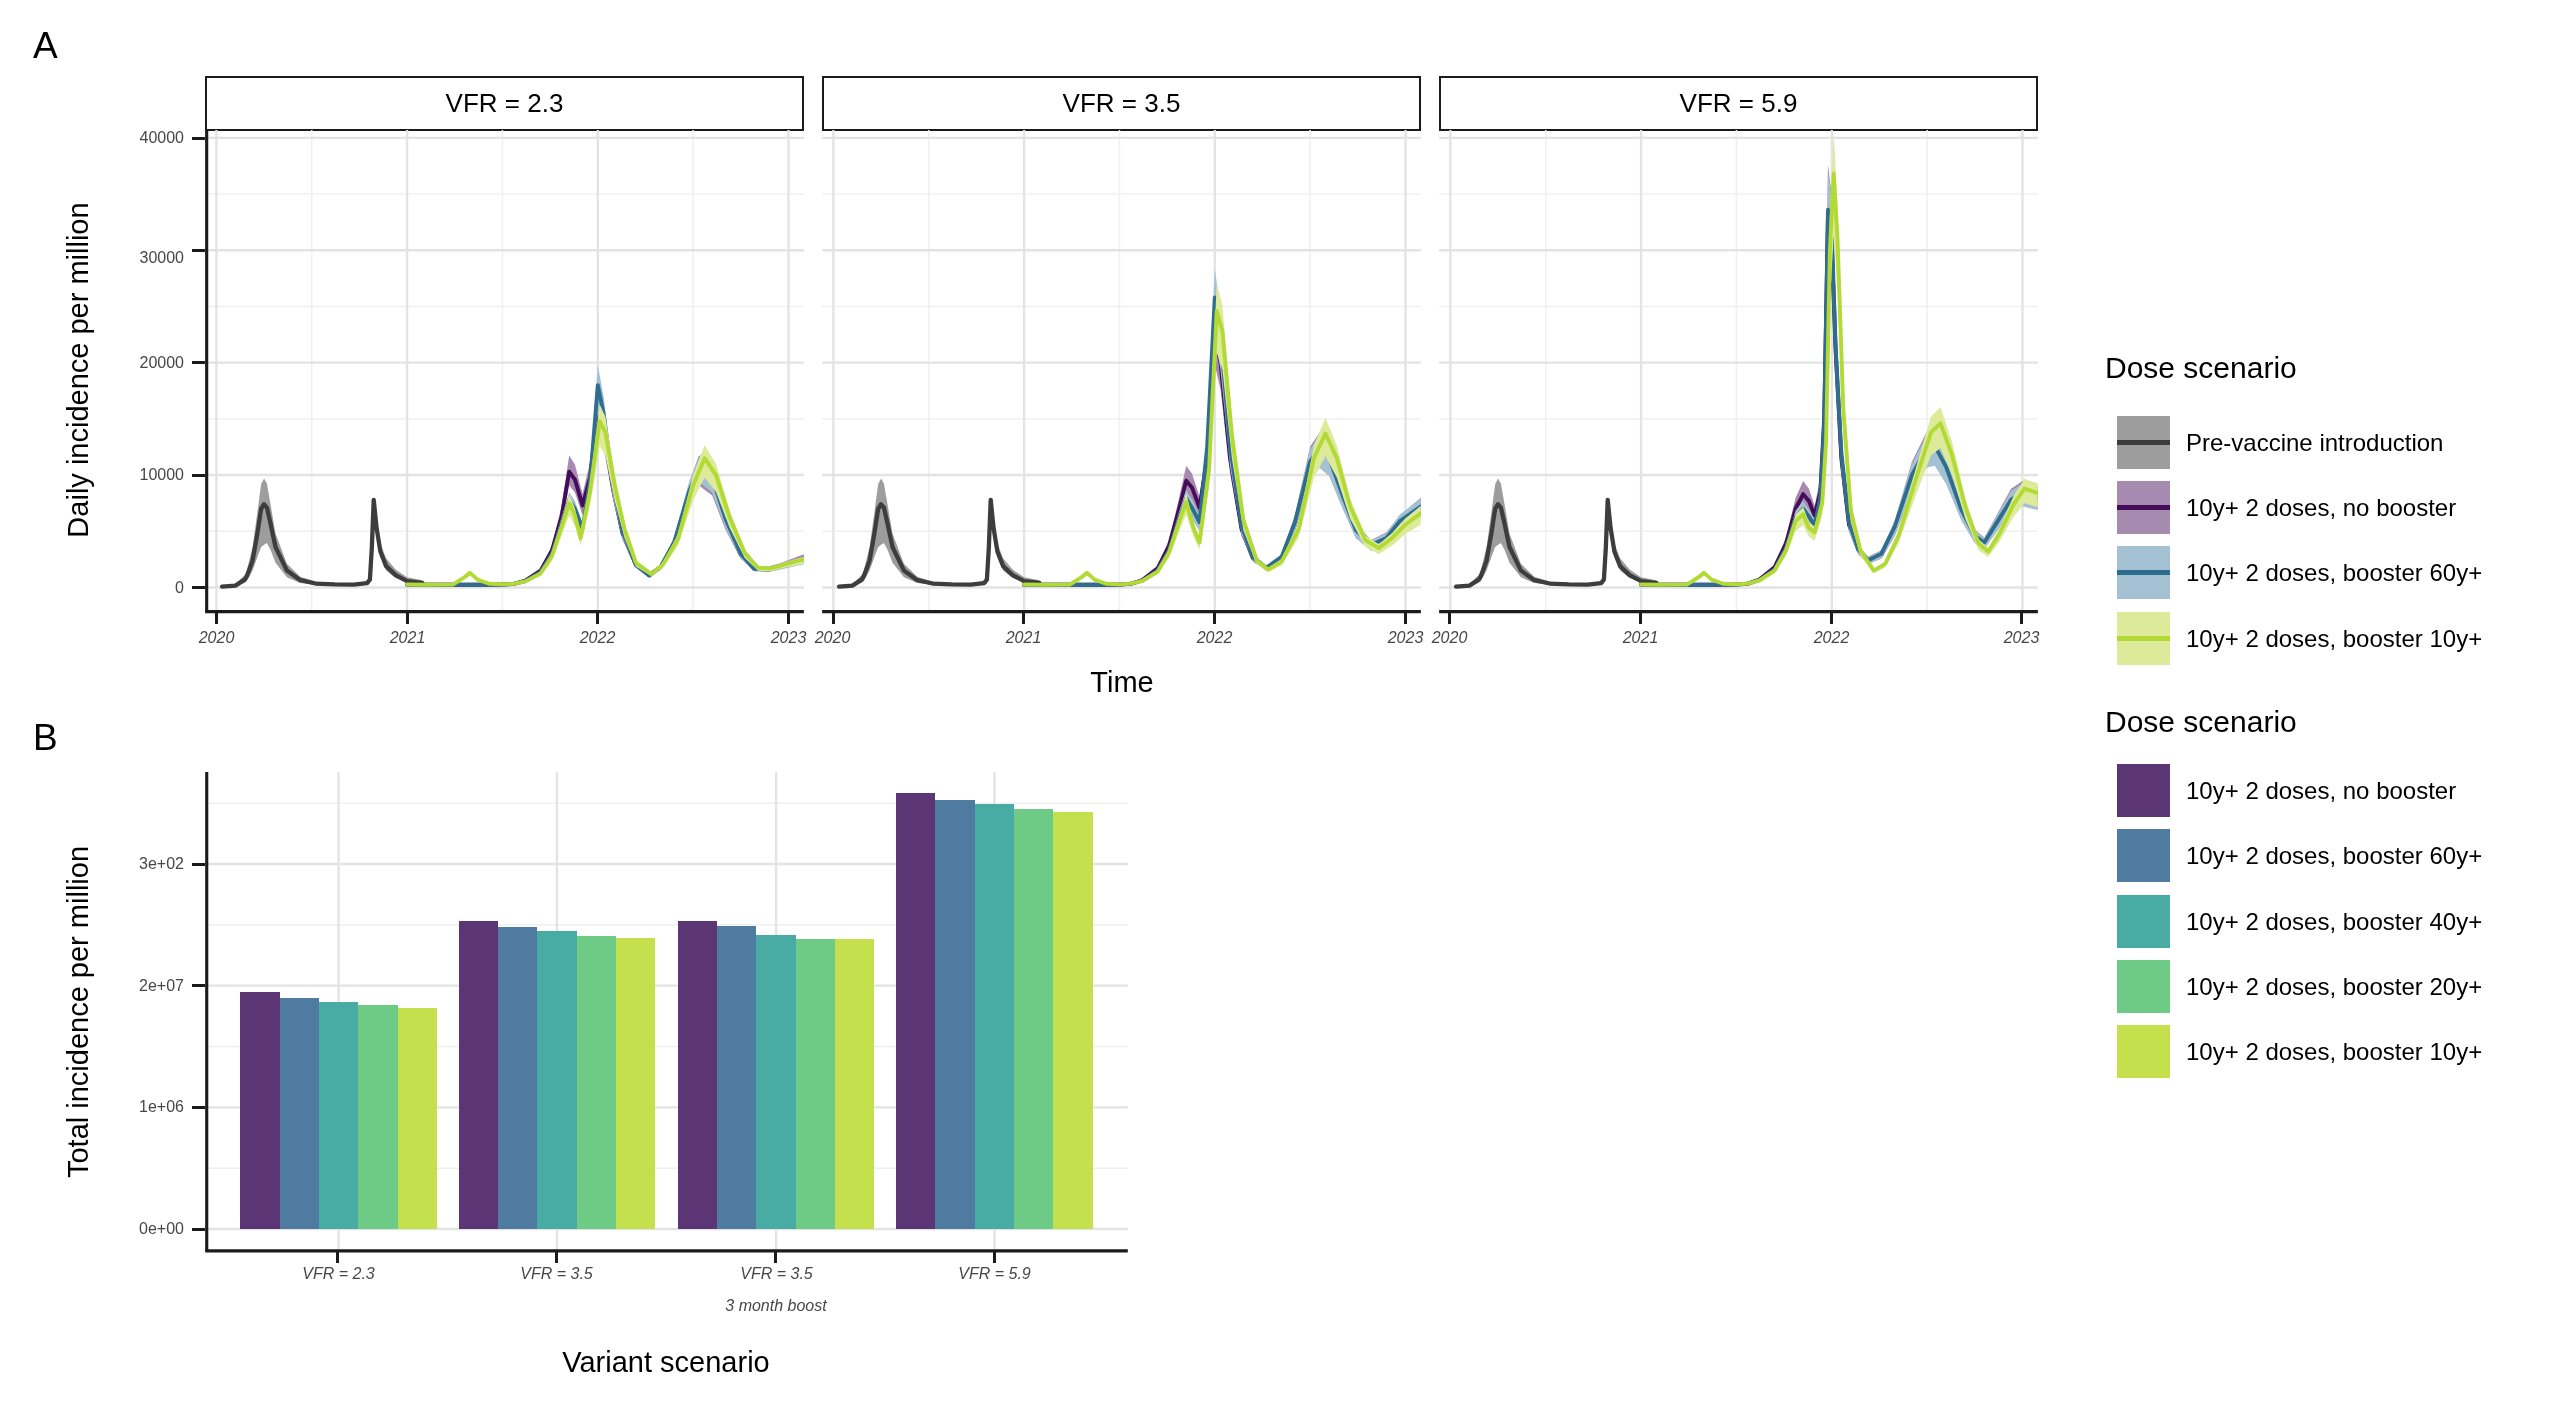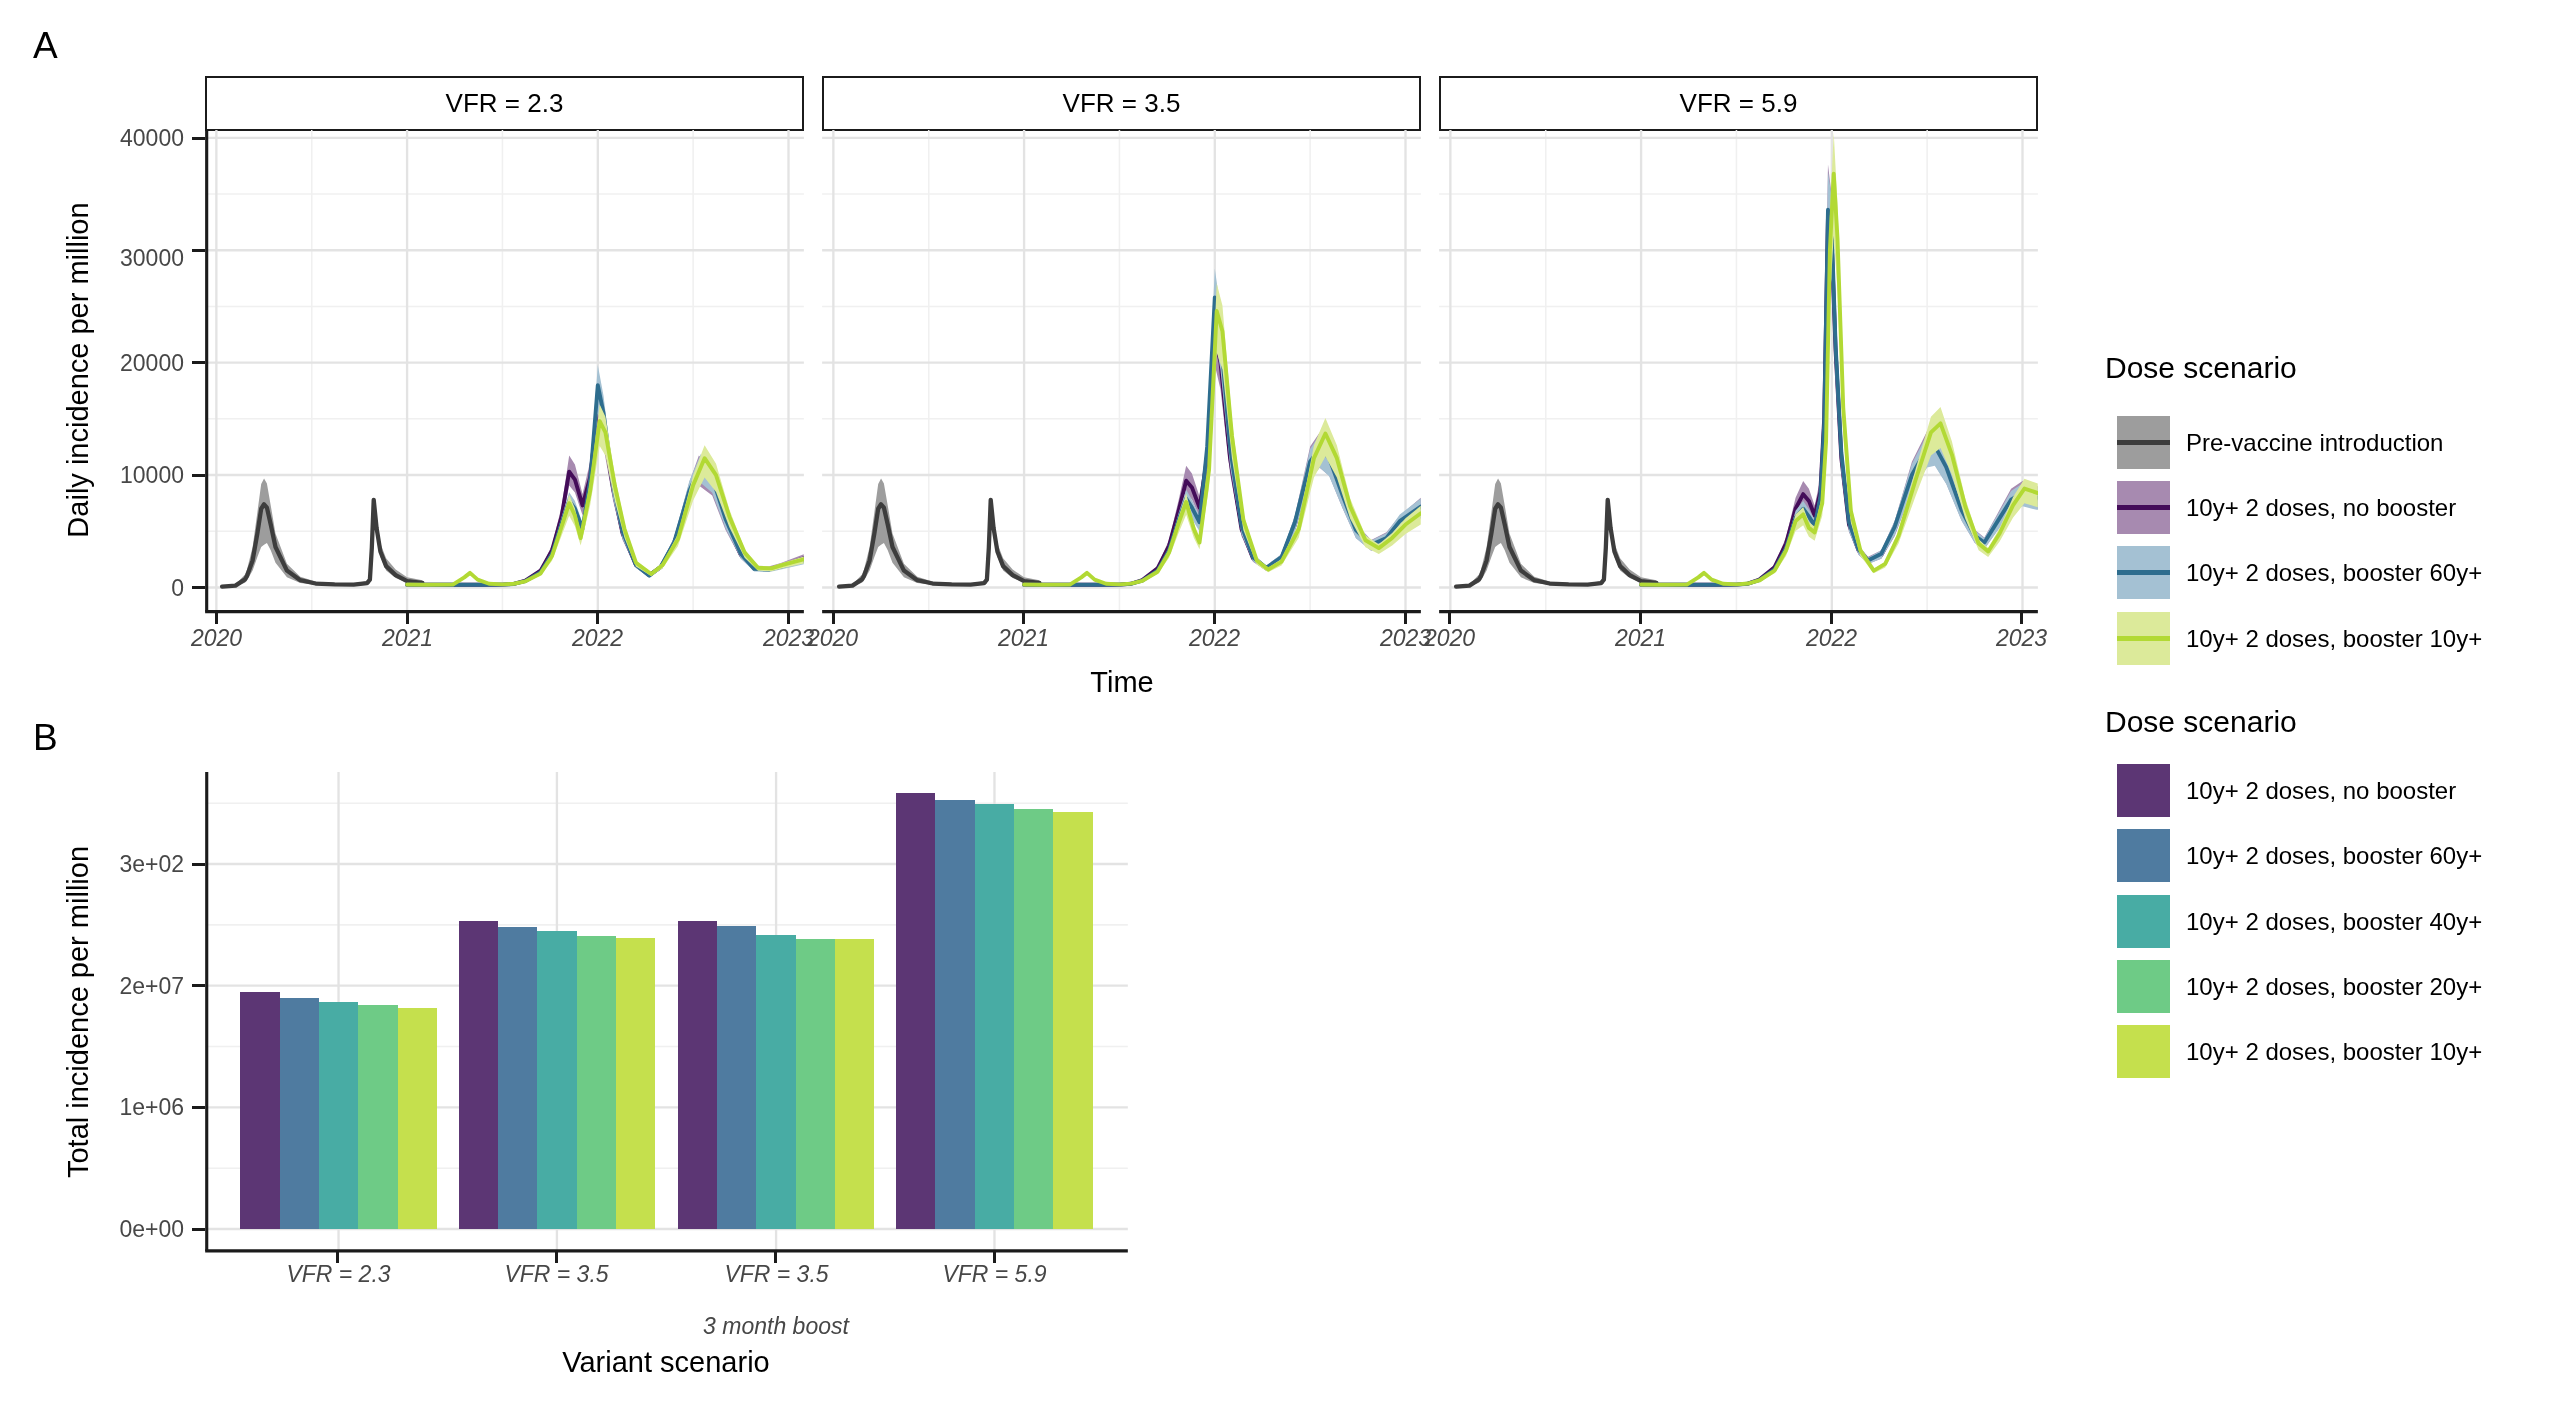--- a/index.html
+++ b/index.html
@@ -5,21 +5,21 @@
   html,body{margin:0;padding:0;background:#ffffff;}
   body{width:2576px;height:1405px;font-family:"Liberation Sans","DejaVu Sans",sans-serif;}
   #root{position:relative;width:2576px;height:1405px;overflow:hidden;background:#fff;}
   .panel-letter{position:absolute;font-size:37px;color:#000;}
   .axis-title{position:absolute;font-size:29px;color:#000;white-space:nowrap;}
   .y-title{transform:translate(-50%,-50%) rotate(-90deg);}
   .x-title{transform:translateX(-50%);}
   .strip{position:absolute;top:76px;height:55px;background:#fff;border:2.3px solid #1b1b1b;
          display:flex;align-items:center;justify-content:center;font-size:26px;color:#000;
          box-sizing:border-box;}
-  .ticklabel{position:absolute;font-size:23px;color:#474747;line-height:26.5px;height:26.5px;}
+  .ticklabel{position:absolute;font-size:16px;color:#474747;line-height:26.5px;height:26.5px;}
   .tl-right{text-align:right;}
   .tl-center{text-align:center;font-style:italic;}
   .tickmark{position:absolute;background:#1b1b1b;}
   .legend{position:absolute;}
   .legend-title{position:absolute;font-size:30px;color:#000;white-space:nowrap;}
   .legend-key{position:absolute;width:53px;height:53px;}
   .legend-key-line{position:absolute;left:0;width:53px;height:4.7px;top:24px;}
   .legend-label{position:absolute;font-size:24px;color:#000;white-space:nowrap;line-height:53px;height:53px;}
   svg{position:absolute;display:block;}
 </style>
@@ -228,21 +228,21 @@
       <rect x="1087.6" y="50.91999999999996" width="50.4" height="535.08" fill="#c5e04d" shape-rendering="crispEdges"></rect>
       <line x1="0" x2="1183" y1="614" y2="614" stroke="#1b1b1b" stroke-width="4"></line>
       <line x1="2" x2="2" y1="0" y2="614" stroke="#1b1b1b" stroke-width="4"></line>
     </svg>
     <div class="tickmark" style="left: 336px; top: 1251px; width: 3.1px; height: 11.7px;"></div>
     <div class="ticklabel tl-center" style="left: 229px; top: 1261px; width: 219px;">VFR = 2.3</div>
     <div class="tickmark" style="left: 555px; top: 1251px; width: 3.1px; height: 11.7px;"></div>
     <div class="ticklabel tl-center" style="left: 447px; top: 1261px; width: 219px;">VFR = 3.5</div>
     <div class="tickmark" style="left: 774px; top: 1251px; width: 3.1px; height: 11.7px;"></div>
     <div class="ticklabel tl-center" style="left: 667px; top: 1261px; width: 219px;">VFR = 3.5</div>
-    <div class="ticklabel tl-center" style="left: 651px; top: 1293px; width: 250px; margin-top: 20px;">3 month boost</div>
+    <div class="ticklabel tl-center" style="left: 651px; top: 1293px; width: 250px;">3 month boost</div>
     <div class="tickmark" style="left: 993px; top: 1251px; width: 3.1px; height: 11.7px;"></div>
     <div class="ticklabel tl-center" style="left: 885px; top: 1261px; width: 219px;">VFR = 5.9</div>
     <div class="tickmark" style="left: 192px; top: 1228px; width: 13.3px; height: 3.1px;"></div>
     <div class="ticklabel tl-right" style="left: 75px; top: 1216px; width: 109px;">0e+00</div>
     <div class="tickmark" style="left: 192px; top: 1106px; width: 13.3px; height: 3.1px;"></div>
     <div class="ticklabel tl-right" style="left: 75px; top: 1094px; width: 109px;">1e+06</div>
     <div class="tickmark" style="left: 192px; top: 984px; width: 13.3px; height: 3.1px;"></div>
     <div class="ticklabel tl-right" style="left: 75px; top: 973px; width: 109px;">2e+07</div>
     <div class="tickmark" style="left: 192px; top: 863px; width: 13.3px; height: 3.1px;"></div>
     <div class="ticklabel tl-right" style="left: 75px; top: 851px; width: 109px;">3e+02</div>

